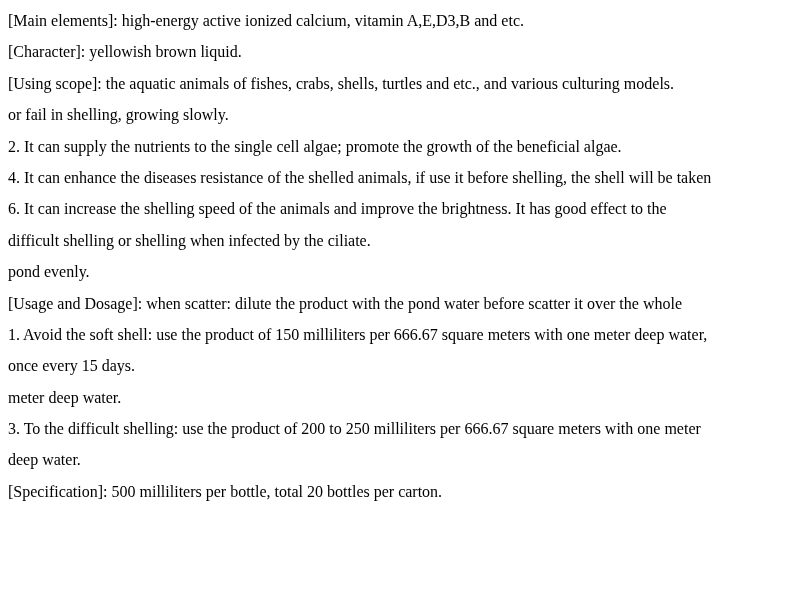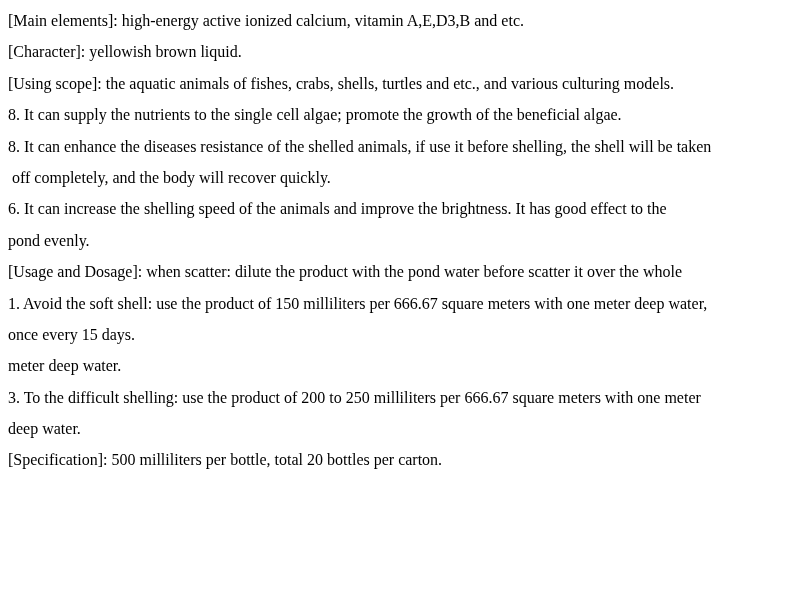--- a/index.html
+++ b/index.html
@@ -27,24 +27,25 @@
     overflow: visible;
   }
 </style>
 </head>
 <body>
 
 <div class="page">
   <div class="text-line">[Main elements]: high-energy active ionized calcium, vitamin A,E,D3,B and etc.</div>
   <div class="text-line">[Character]: yellowish brown liquid.</div>
   <div class="text-line">[Using scope]: the aquatic animals of fishes, crabs, shells, turtles and etc., and various culturing models.</div>
-  <div class="text-line">8. It can supply the nutrients to the single cell algae; promote the growth of the beneficial algae.</div>
-  <div class="text-line">8. It can enhance the diseases resistance of the shelled animals, if use it before shelling, the shell will be taken</div>
-  <div class="text-line"> off completely, and the body will recover quickly.</div>
+  <div class="text-line">or fail in shelling, growing slowly.</div>
+  <div class="text-line">2. It can supply the nutrients to the single cell algae; promote the growth of the beneficial algae.</div>
+  <div class="text-line">4. It can enhance the diseases resistance of the shelled animals, if use it before shelling, the shell will be taken</div>
   <div class="text-line">6. It can increase the shelling speed of the animals and improve the brightness. It has good effect to the</div>
+  <div class="text-line">difficult shelling or shelling when infected by the ciliate.</div>
   <div class="text-line">pond evenly.</div>
   <div class="text-line">[Usage and Dosage]: when scatter: dilute the product with the pond water before scatter it over the whole</div>
   <div class="text-line">1. Avoid the soft shell: use the product of 150 milliliters per 666.67 square meters with one meter deep water,</div>
   <div class="text-line">once every 15 days.</div>
   <div class="text-line">meter deep water.</div>
   <div class="text-line">3. To the difficult shelling: use the product of 200 to 250 milliliters per 666.67 square meters with one meter</div>
   <div class="text-line">deep water.</div>
   <div class="text-line">[Specification]: 500 milliliters per bottle, total 20 bottles per carton.</div>
 </div>
 

